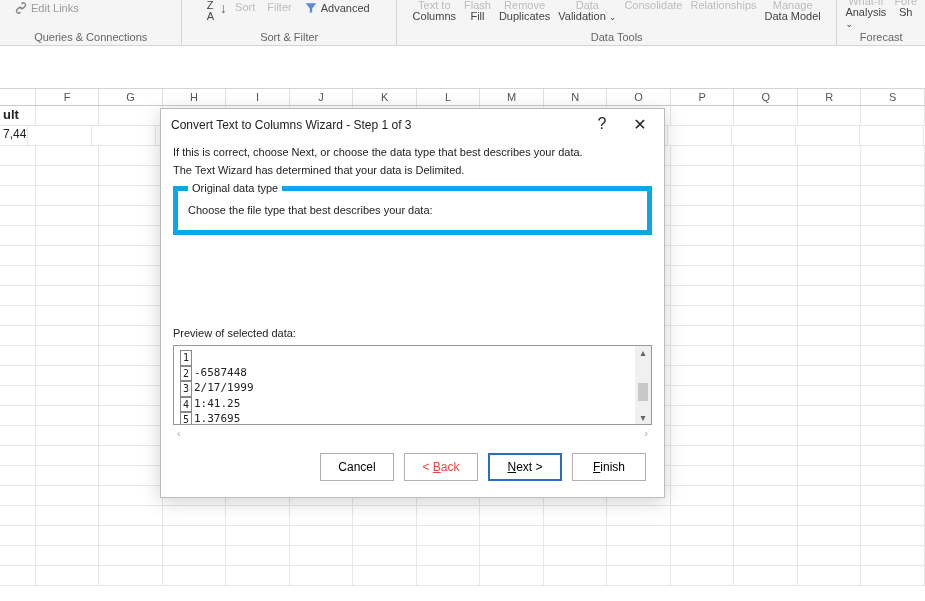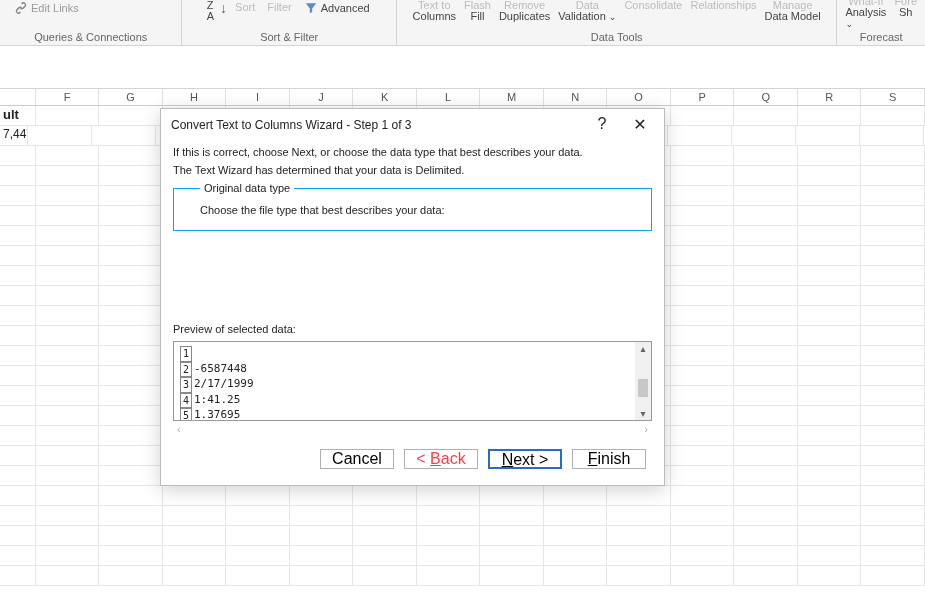--- a/index.html
+++ b/index.html
@@ -23,37 +23,37 @@
   .cell { width: 64px; border-right: 1px solid #e6e6e6; font-size: 11px; padding: 1px 3px; text-align: right; overflow: hidden; white-space: nowrap; }
   .cell.a { width: 36px; text-align: left; font-weight: 700; font-size: 13px; border-right: 1px solid #e6e6e6; }
   .cell.val { font-size: 12px; }
   
   .dialog { position: absolute; left: 160px; top: 108px; width: 505px; background: #fff; border: 1px solid #bcbcbc; box-shadow: 0 4px 18px rgba(0,0,0,.18); }
   .dlg-title { display: flex; justify-content: space-between; align-items: center; padding: 6px 8px 6px 10px; font-size: 12px; }
   .dlg-icons { display: flex; gap: 14px; padding-right: 4px; }
   .dlg-icons span { width: 24px; text-align: center; font-size: 16px; font-weight: 400; }
   .dlg-body { padding: 6px 12px 12px 12px; }
   .dlg-line { font-size: 11px; color: #222; margin-bottom: 6px; }
-  fieldset { border: 1px solid #0ea5e9; padding: 10px 10px 14px 26px; font-size: 11px; }
+  fieldset { border: 5px solid #0ea5e9; padding: 10px 10px 14px 10px; font-size: 11px; }
   legend { padding: 0 4px; font-size: 11px; }
   .opt-row { display: flex; align-items: center; gap: 6px; margin-top: 4px; margin-left: 12px; font-size: 11px; }
   .opt-label { min-width: 78px; }
   .opt-desc { color: #222; }
   .dotted { border: 1px dashed #888; padding: 0 1px; }
   .preview-label { font-size: 11px; margin-top: 92px; margin-bottom: 6px; }
   .preview-box { border: 1px solid #999; height: 80px; position: relative; display: flex; }
   .preview-inner { flex: 1; overflow: hidden; padding: 4px 6px; font-family: Consolas, monospace; font-size: 11px; line-height: 1.35; }
   .pline { display: flex; }
   .pnum { border: 1px solid #888; width: 12px; text-align: center; font-size: 10px; margin-right: 2px; }
   .scroll-v { width: 16px; background: #f0f0f0; display: flex; flex-direction: column; align-items: center; justify-content: space-between; }
   .scroll-thumb { width: 10px; height: 18px; background: #c8c8c8; margin-top: 14px; }
   .scroll-arrow { font-size: 10px; color: #666; padding: 1px 0; }
   .hscroll { display: flex; justify-content: space-between; padding: 2px 4px; color: #aaa; font-size: 11px; }
   .dlg-buttons { display: flex; justify-content: flex-end; gap: 10px; padding: 12px 6px 4px 0; }
-  .btn { width: 74px; height: 20px; border: 1px solid #b0b0b0; background: #fff; font-size: 16px; cursor: pointer; }
+  .btn { width: 74px; height: 28px; border: 1px solid #b0b0b0; background: #fff; font-size: 12px; cursor: pointer; }
   .btn.disabled { color: #ef4444; }
   .btn.primary { border: 2px solid #2a6dbf; }
   input[type="radio"] { margin: 0; }
   .u { text-decoration: underline; }
   .icon-svg { width: 14px; height: 14px; fill: #888; }
 </style>
 </head>
 <body>
 
 <div class="ribbon">

